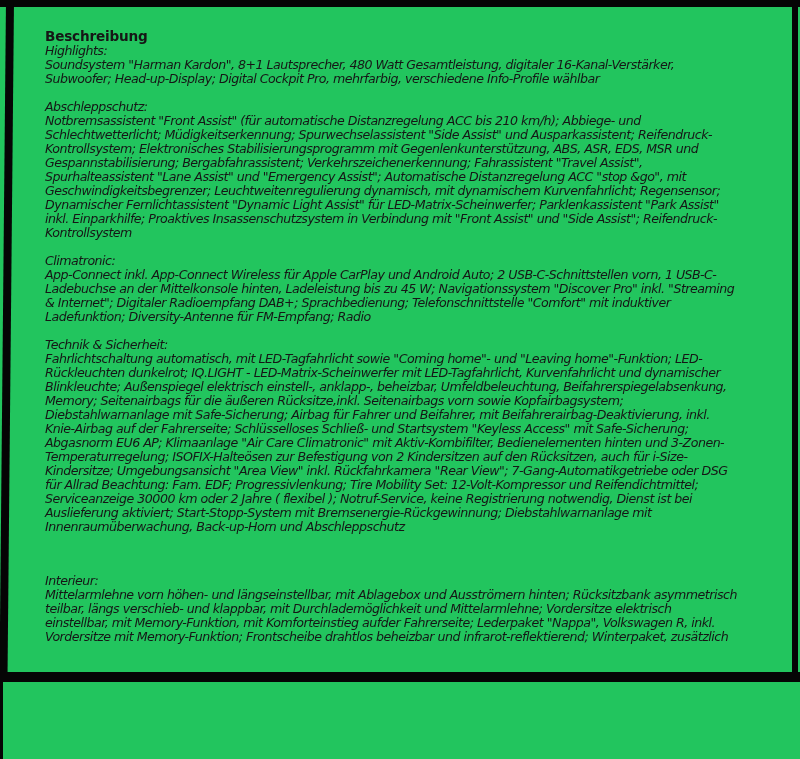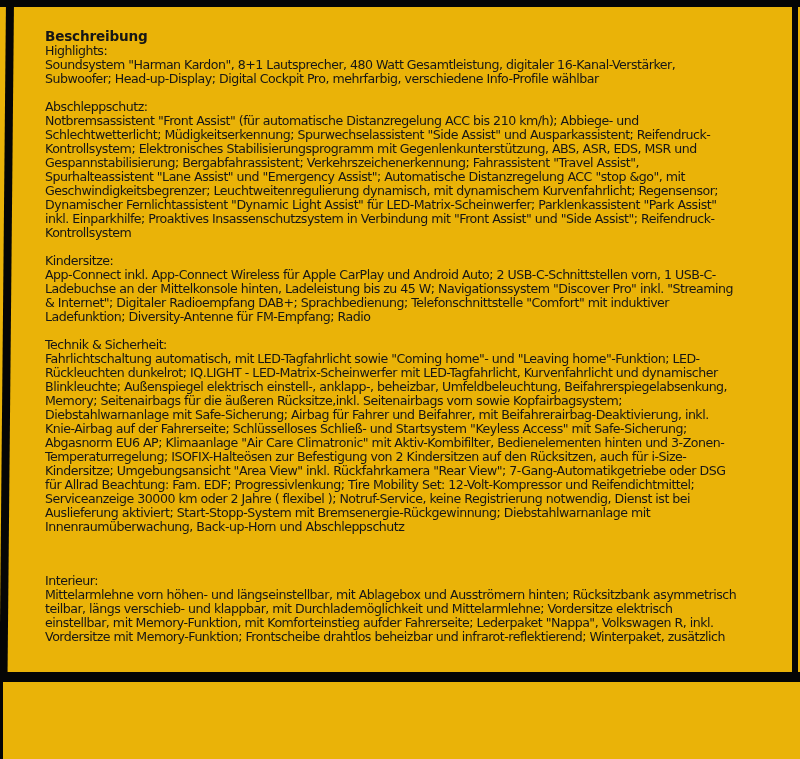--- a/index.html
+++ b/index.html
@@ -1,20 +1,20 @@
 <!DOCTYPE html>
 <html><head>
 <meta charset="utf-8">
 <style>
   html, body { margin: 0; padding: 0; background: #ffffff; }
   .page {
     position: relative;
     width: 800px;
     height: 759px;
-    background: #eab308;
+    background: #22c55e;
     overflow: hidden;
     font-family: "DejaVu Sans", sans-serif;
     color: #161616;
   }
   .bar { position: absolute; background: #050505; }
   .bar-top    { left: 0;   top: 0;     width: 800px; height: 7px; }
   .bar-left   { left: 6px; top: 0;     width: 8px;   height: 672px;
                 transform: skewX(-0.55deg); transform-origin: top left; }
   .bar-right  { left: 792px; top: 0;   width: 6px;   height: 673px; }
   .bar-divider{ left: 0;   top: 672px; width: 800px; height: 10px; }
@@ -29,21 +29,21 @@
     line-height: 14px;
     letter-spacing: -0.5px;
   }
   .doc-title {
     margin: 0;
     font-size: 13.6px;
     font-weight: bold;
     line-height: 15px;
     letter-spacing: -0.2px;
   }
-  .section { margin: 0 0 14px 0; }
+  .section { margin: 0 0 14px 0; font-style: italic; }
   .section:last-child { margin-bottom: 0; margin-top: 40px; }
   .section-label { white-space: pre; }
   .section-lines { white-space: pre; }
 
   .footer-line {
     position: absolute;
     left: 45px;
     top: 737px;
     font-size: 12.6px;
     line-height: 14px;
@@ -79,21 +79,21 @@
 Kontrollsystem; Elektronisches Stabilisierungsprogramm mit Gegenlenkunterstützung, ABS, ASR, EDS, MSR und
 Gespannstabilisierung; Bergabfahrassistent; Verkehrszeichenerkennung; Fahrassistent "Travel Assist",
 Spurhalteassistent "Lane Assist" und "Emergency Assist"; Automatische Distanzregelung ACC "stop &amp;go", mit
 Geschwindigkeitsbegrenzer; Leuchtweitenregulierung dynamisch, mit dynamischem Kurvenfahrlicht; Regensensor;
 Dynamischer Fernlichtassistent "Dynamic Light Assist" für LED-Matrix-Scheinwerfer; Parklenkassistent "Park Assist"
 inkl. Einparkhilfe; Proaktives Insassenschutzsystem in Verbindung mit "Front Assist" und "Side Assist"; Reifendruck-
 Kontrollsystem</div>
     </div>
 
     <div class="section">
-      <div class="section-label">Kindersitze:</div>
+      <div class="section-label">Climatronic:</div>
       <div class="section-lines">App-Connect inkl. App-Connect Wireless für Apple CarPlay und Android Auto; 2 USB-C-Schnittstellen vorn, 1 USB-C-
 Ladebuchse an der Mittelkonsole hinten, Ladeleistung bis zu 45 W; Navigationssystem "Discover Pro" inkl. "Streaming
 &amp; Internet"; Digitaler Radioempfang DAB+; Sprachbedienung; Telefonschnittstelle "Comfort" mit induktiver
 Ladefunktion; Diversity-Antenne für FM-Empfang; Radio</div>
     </div>
 
     <div class="section">
       <div class="section-label">Technik &amp; Sicherheit:</div>
       <div class="section-lines">Fahrlichtschaltung automatisch, mit LED-Tagfahrlicht sowie "Coming home"- und "Leaving home"-Funktion; LED-
 Rückleuchten dunkelrot; IQ.LIGHT - LED-Matrix-Scheinwerfer mit LED-Tagfahrlicht, Kurvenfahrlicht und dynamischer

